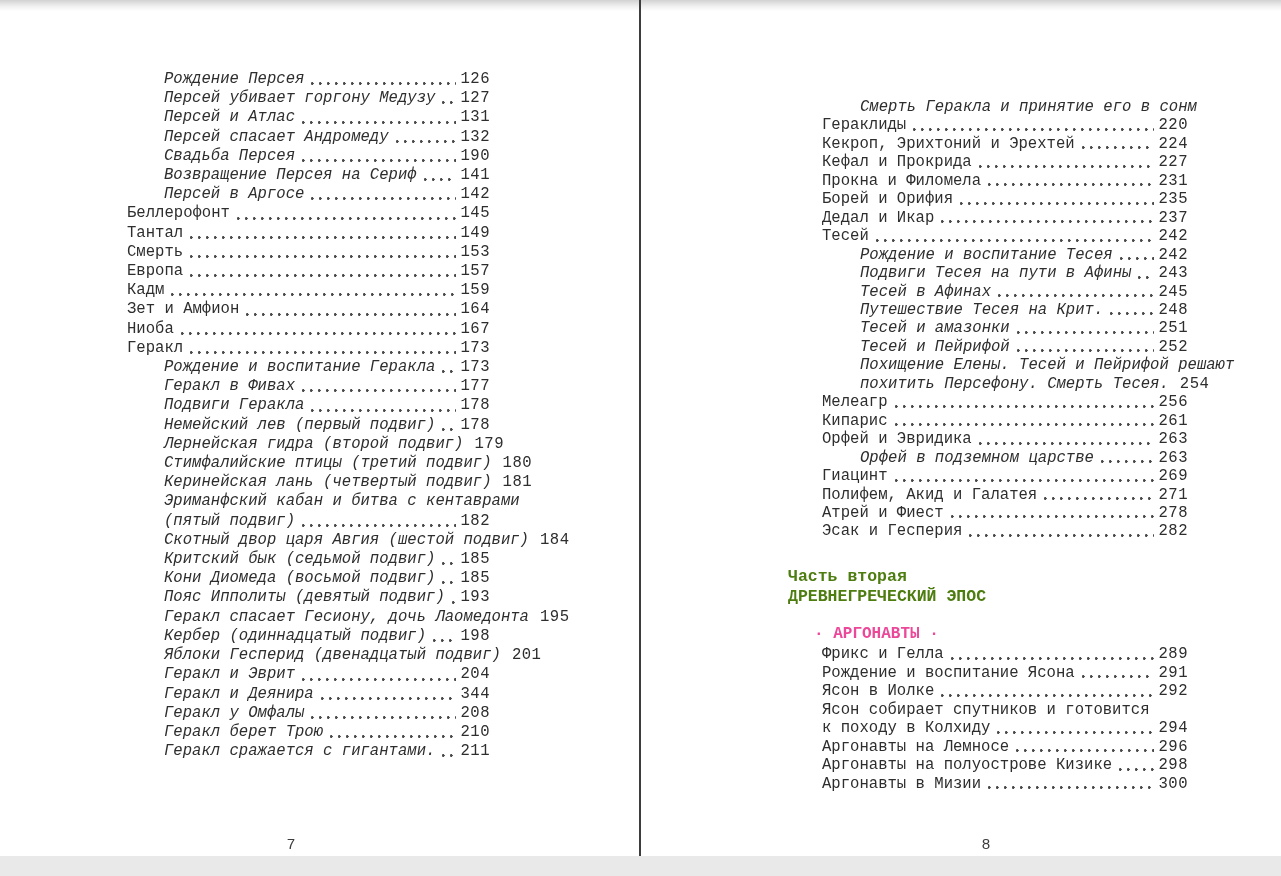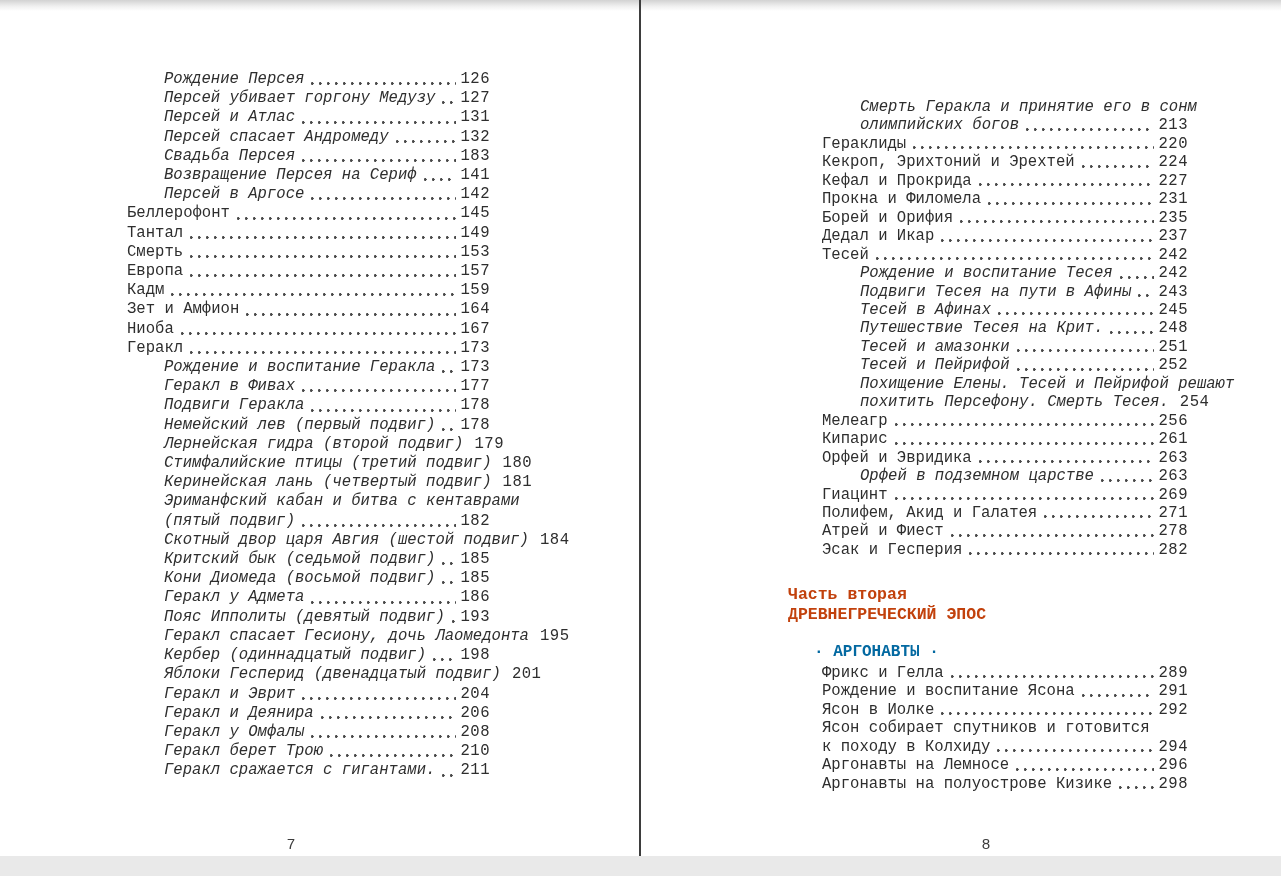--- a/index.html
+++ b/index.html
@@ -46,29 +46,29 @@
   .sub { font-style: italic; }
   .col-left  .cont.sub, .col-left  .row.sub { padding-left: 37px; }
   .col-right .cont, .col-right .row { padding-left: 34px; }
   .col-right .cont.sub, .col-right .row.sub { padding-left: 72px; }
 
   .part-heading {
     margin-top: 26px;
     font-weight: bold;
     font-size: 16.5px;
     line-height: 20px;
-    color: #c2410c;
+    color: #4d7c0f;
   }
   .section-heading {
     margin-top: 18px;
     padding-left: 26px;
     font-weight: bold;
     font-size: 16px;
     line-height: 18.45px;
-    color: #0369a1;
+    color: #ec4899;
     margin-bottom: 2px;
   }
   .folio {
     position: absolute;
     top: 837px;
     width: 20px;
     text-align: center;
     font-size: 15px;
     color: #3c3c3c;
   }
@@ -108,21 +108,21 @@
         <div class="row sub">
           <span class="title">Персей спасает Андромеду</span>
           <span class="dots"></span>
           <span class="pg">132</span>
         </div>
       </div>
       <div class="entry">
         <div class="row sub">
           <span class="title">Свадьба Персея</span>
           <span class="dots"></span>
-          <span class="pg">183</span>
+          <span class="pg">190</span>
         </div>
       </div>
       <div class="entry">
         <div class="row sub">
           <span class="title">Возвращение Персея на Сериф</span>
           <span class="dots"></span>
           <span class="pg">141</span>
         </div>
       </div>
       <div class="entry">
@@ -261,27 +261,20 @@
       </div>
       <div class="entry">
         <div class="row sub">
           <span class="title">Кони Диомеда (восьмой подвиг)</span>
           <span class="dots"></span>
           <span class="pg">185</span>
         </div>
       </div>
       <div class="entry">
         <div class="row sub">
-          <span class="title">Геракл у Адмета</span>
-          <span class="dots"></span>
-          <span class="pg">186</span>
-        </div>
-      </div>
-      <div class="entry">
-        <div class="row sub">
           <span class="title">Пояс Ипполиты (девятый подвиг)</span>
           <span class="dots"></span>
           <span class="pg">193</span>
         </div>
       </div>
       <div class="entry">
         <div class="row sub">
           <span class="title">Геракл спасает Гесиону, дочь Лаомедонта</span>
           <span class="dots"></span>
           <span class="pg">195</span>
@@ -305,21 +298,21 @@
         <div class="row sub">
           <span class="title">Геракл и Эврит</span>
           <span class="dots"></span>
           <span class="pg">204</span>
         </div>
       </div>
       <div class="entry">
         <div class="row sub">
           <span class="title">Геракл и Деянира</span>
           <span class="dots"></span>
-          <span class="pg">206</span>
+          <span class="pg">344</span>
         </div>
       </div>
       <div class="entry">
         <div class="row sub">
           <span class="title">Геракл у Омфалы</span>
           <span class="dots"></span>
           <span class="pg">208</span>
         </div>
       </div>
       <div class="entry">
@@ -335,25 +328,20 @@
           <span class="dots"></span>
           <span class="pg">211</span>
         </div>
       </div>
     </div>
 
   <div class="page-col col-right">
     <div id="toc-right-top">
         <div class="entry">
           <div class="cont sub">Смерть Геракла и принятие его в сонм</div>
-          <div class="row sub">
-            <span class="title">олимпийских богов</span>
-            <span class="dots"></span>
-            <span class="pg">213</span>
-          </div>
         </div>
         <div class="entry">
           <div class="row">
             <span class="title">Гераклиды</span>
             <span class="dots"></span>
             <span class="pg">220</span>
           </div>
         </div>
         <div class="entry">
           <div class="row">
@@ -546,18 +534,25 @@
             <span class="pg">296</span>
           </div>
         </div>
         <div class="entry">
           <div class="row">
             <span class="title">Аргонавты на полуострове Кизике</span>
             <span class="dots"></span>
             <span class="pg">298</span>
           </div>
         </div>
+        <div class="entry">
+          <div class="row">
+            <span class="title">Аргонавты в Мизии</span>
+            <span class="dots"></span>
+            <span class="pg">300</span>
+          </div>
+        </div>
       </div>
   </div>
 
   <div class="folio folio-left">7</div>
   <div class="folio folio-right">8</div>
 </div>
 
 </body></html>

